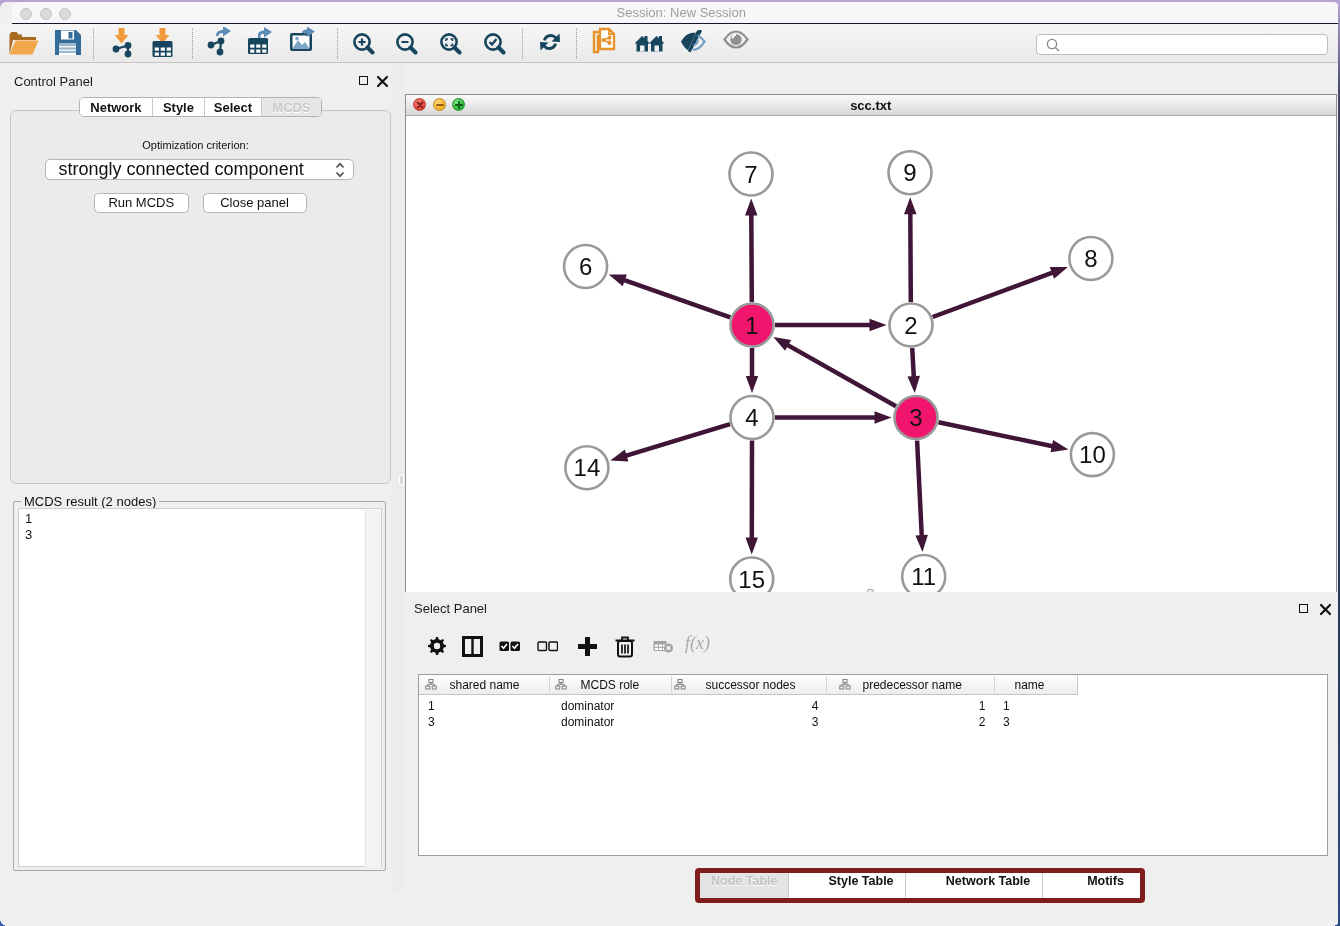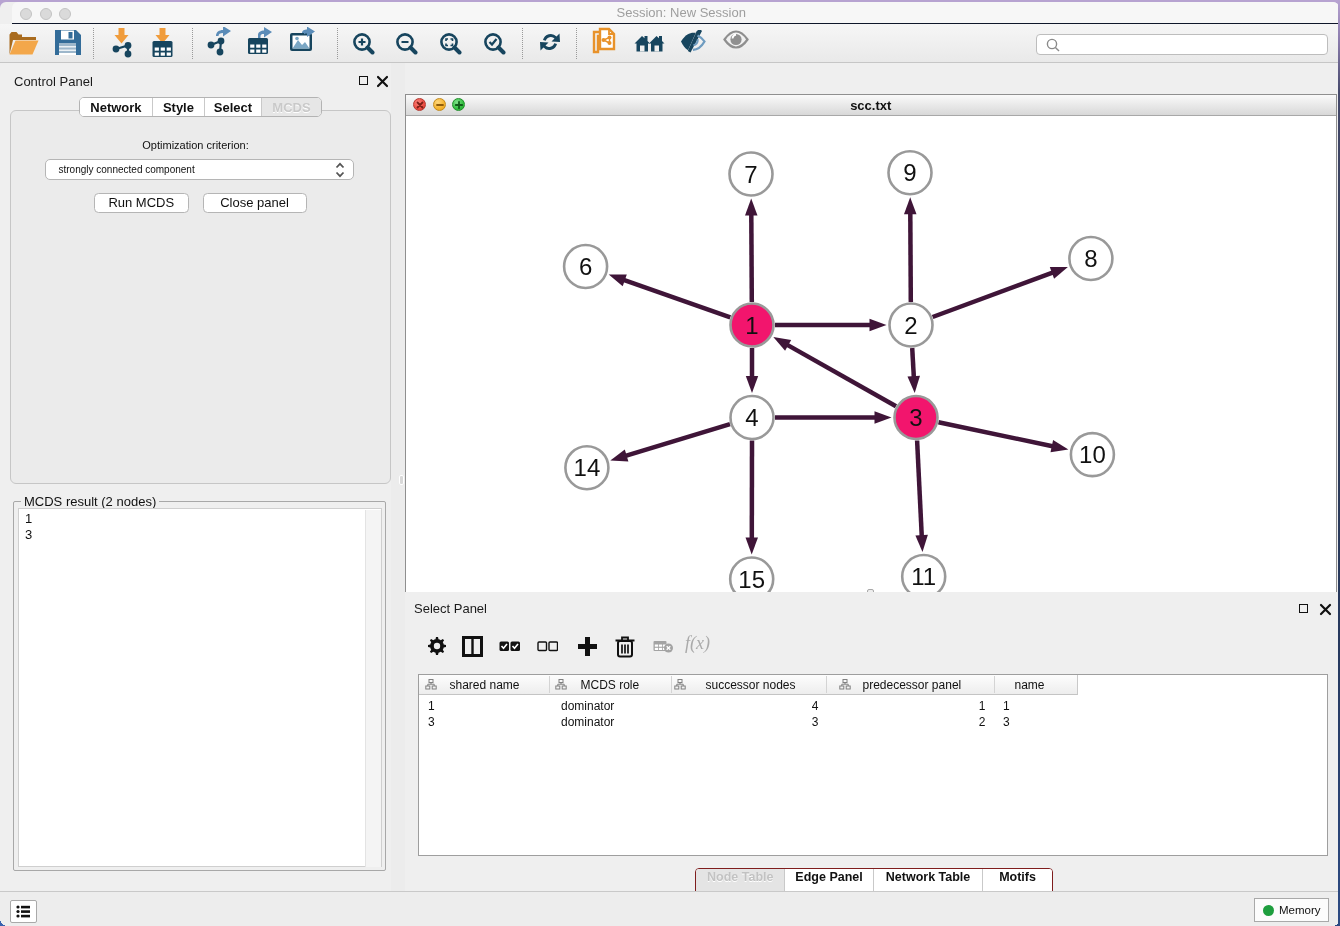--- a/index.html
+++ b/index.html
@@ -28,21 +28,21 @@
   #tabpane { position:absolute; left:10px; top:47px; width:381px; height:374px; background:#ebebeb;
              border:1px solid #c6c6c6; border-radius:6px; }
   #tabbar { position:absolute; left:79px; top:34px; width:243px; height:20px; display:flex;
             border:1px solid #b3b3b3; border-radius:5px; background:#fff; overflow:hidden; }
   .tab { font-size:13px; font-weight:bold; color:#111; text-align:center; line-height:19px;
          border-right:1px solid #c9c9c9; background:#fff; }
   .tab:last-child { border-right:none; }
   .tabsel { background:#e6e6e6; color:#c9c9c9; text-shadow:0 1px 0 #fff; }
   #optlabel { position:absolute; left:0; top:76px; width:391px; text-align:center; font-size:11px; color:#111; }
   #combo { position:absolute; left:44.5px; top:96px; width:309.5px; height:21px; background:#fff;
-           border:1px solid #b5b5b5; border-radius:5px; font-size:10px; line-height:19px; padding-left:13px; color:#111; }
+           border:1px solid #b5b5b5; border-radius:5px; font-size:18px; line-height:19px; padding-left:13px; color:#111; }
   .btn { position:absolute; height:20px; background:#fff; border:1px solid #b5b5b5; border-radius:4.5px;
          font-size:13px; color:#111; text-align:center; line-height:18px; }
   #groupbox { position:absolute; left:13px; top:438px; width:373px; height:370px; border:1px solid #a8a8a8; border-radius:2px; }
   #grouplabel { position:absolute; left:21px; top:431px; background:#efefef; font-size:13px; color:#111; padding:0 3px; }
   #mcdsarea { position:absolute; left:18px; top:445px; width:364px; height:359px; background:#fff; border:1px solid #cfcfcf;
               font-size:13px; color:#111; line-height:15.5px; padding:2px 0 0 6px; }
   #mcdstrack { position:absolute; left:346px; top:1px; width:16px; height:357px; background:#f4f4f4; border-left:1px solid #e3e3e3; }
   
   #vdivider { position:absolute; left:391px; top:61px; width:14px; height:828px; background:#ececec; }
   #vgrip { position:absolute; left:8px; top:412px; width:5px; height:10px; background:#d8d8d8; border:1px solid #fff; border-radius:2px; }
@@ -56,22 +56,22 @@
   #graphsvg { position:absolute; left:0; top:21px; }
   
   #tpanel { position:absolute; left:405px; top:589.5px; width:933.5px; height:297px; background:#efefef; }
   #ttoolbar { position:absolute; left:13px; top:44px; height:36px; }
   #ttable { position:absolute; left:12.5px; top:82.5px; width:910px; height:181.5px; background:#fff; border:1px solid #9e9e9e; }
   #thead { position:absolute; left:0; top:0; width:659px; height:19.5px; border-right:1px solid #c9c9c9; background:linear-gradient(#fdfdfd,#ededed);
            border-bottom:1px solid #c4c4c4;text-align:right; }
   .hsep { position:absolute; top:1px; height:17px; width:0; border-left:1px solid #d4d4d4; }
   .hlabel { position:absolute; top:3px; font-size:12px; color:#111; }
   .cell { position:absolute; font-size:12px; color:#111; }
-  #btabs { position:absolute; left:290.3px; top:276.5px; height:35px; display:flex; border:1px solid #7f1d1d;
-           border-radius:4px; background:#fff; overflow:hidden; }
+  #btabs { position:absolute; left:290.3px; top:276.5px; height:35px; display:flex; border:5px solid #7f1d1d;
+           border-radius:4px; background:#fff; overflow:hidden;gap:28px; }
   .btab { font-size:12.5px; font-weight:bold; color:#111; text-align:center; line-height:16px;
           border-right:1px solid #c9c9c9; background:#fff; }
   .btab:last-child { border-right:none; }
   
   #statusbar { position:absolute; left:0; top:889px; width:1338.5px; height:35px; background:#ededed; border-top:1px solid #c9c9c9; }
   #listbtn { position:absolute; left:10px; top:8px; width:27px; height:23px; background:#fff; border:1px solid #a9a9a9; border-radius:2px; }
   #membtn { position:absolute; left:1254px; top:6px; width:75px; height:24px; background:#fcfcfc; border:1px solid #a9a9a9;
             font-size:11.5px; color:#111; }
   #membtn .dot { position:absolute; left:8px; top:6px; width:11px; height:11px; border-radius:50%; background:#1e9e3e; }
   #membtn .txt { position:absolute; left:24px; top:5px; }
@@ -401,54 +401,38 @@
 </svg>
 <svg style="position:absolute;left:420px;top:4px;" width="12" height="11" viewBox="0 0 12 11">
 <rect x="4" y="0.5" width="4" height="3" fill="none" stroke="#808080" stroke-width="1"></rect>
 <rect x="0.8" y="7" width="4" height="3" fill="none" stroke="#808080" stroke-width="1"></rect>
 <rect x="7.2" y="7" width="4" height="3" fill="none" stroke="#808080" stroke-width="1"></rect>
 <path d="M6 3.5 L6 5.2 M2.8 7 L2.8 5.2 L9.2 5.2 L9.2 7" fill="none" stroke="#808080" stroke-width="1"></path>
 </svg>
         <div class="hlabel" style="left:31px;">shared name</div>
         <div class="hlabel" style="left:162px;">MCDS role</div>
         <div class="hlabel" style="left:287px;">successor nodes</div>
-        <div class="hlabel" style="left:444px;">predecessor panel</div>
+        <div class="hlabel" style="left:444px;">predecessor name</div>
         <div class="hlabel" style="left:596px;">name</div>
       </div>
       <div class="cell" style="left:9.5px; top:24px;">1</div>
       <div class="cell" style="left:142.5px; top:24px;">dominator</div>
       <div class="cell" style="left:385px; top:24px; width:15px; text-align:right;">4</div>
       <div class="cell" style="left:552px; top:24px; width:15px; text-align:right;">1</div>
       <div class="cell" style="left:584.5px; top:24px;">1</div>
       <div class="cell" style="left:9.5px; top:39.5px;">3</div>
       <div class="cell" style="left:142.5px; top:39.5px;">dominator</div>
       <div class="cell" style="left:385px; top:39.5px; width:15px; text-align:right;">3</div>
       <div class="cell" style="left:552px; top:39.5px; width:15px; text-align:right;">2</div>
       <div class="cell" style="left:584.5px; top:39.5px;">3</div>
     </div>
     <div id="btabs">
       <div class="btab" style="width:89px; background:#e4e4e4; color:#c2c2c2; text-shadow:0 1px 0 #fff;">Node Table</div>
-      <div class="btab" style="width:88.5px;">Edge Panel</div>
+      <div class="btab" style="width:88.5px;">Style Table</div>
       <div class="btab" style="width:109.5px;">Network Table</div>
       <div class="btab" style="width:68.5px;">Motifs</div>
     </div>
   </div>
 
-  <div id="statusbar">
-    <div id="listbtn">
-      <svg width="25" height="21" viewBox="0 0 25 21">
-        <circle cx="7" cy="6" r="1.6" fill="#111"></circle>
-          <rect x="10" y="4.8" width="9" height="2.6" fill="#111"></rect>
-        <circle cx="7" cy="10.5" r="1.6" fill="#111"></circle>
-          <rect x="10" y="9.3" width="9" height="2.6" fill="#111"></rect>
-        <circle cx="7" cy="15" r="1.6" fill="#111"></circle>
-          <rect x="10" y="13.8" width="9" height="2.6" fill="#111"></rect>
-      </svg>
-    </div>
-    <div id="membtn">
-        <div class="dot"></div>
-        <div class="txt">Memory</div>
-      </div>
-  </div>
 </div>
 <div id="redge"></div>
 <div id="blcorner" class="corner"></div>
 <div id="brcorner" class="corner"></div>
 
 </body></html>

